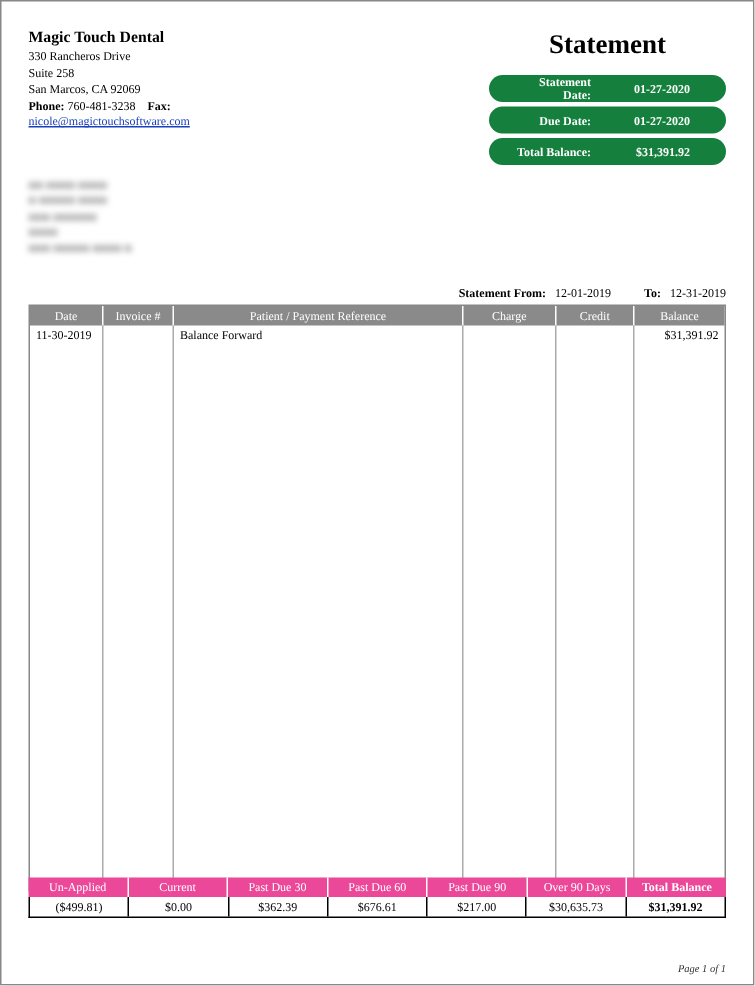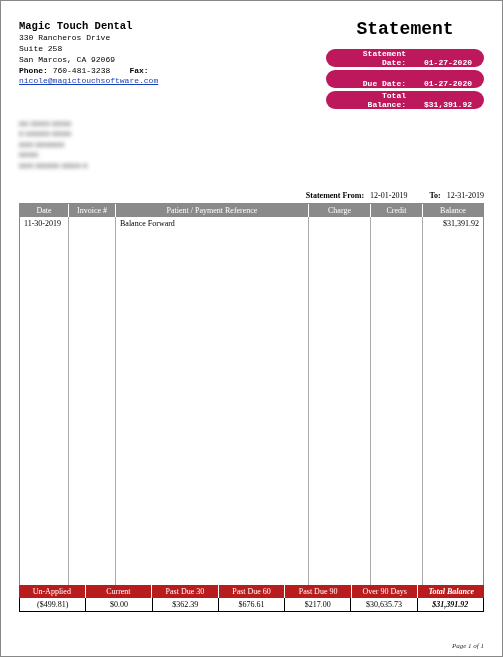--- a/index.html
+++ b/index.html
@@ -13,48 +13,48 @@
     width: 503px;
     height: 657px;
     background: #fff;
     border: 1px solid #888;
     box-shadow: 2px 2px 4px rgba(0,0,0,0.2);
     position: relative;
     padding: 18px 18px 14px 18px;
     font-size: 8px;
     color: #000;
   }
-  .header { display: flex; justify-content: space-between; font-family: Liberation Mono, monospace; }
+  .header { display: flex; justify-content: space-between; }
   .company { line-height: 1.35; }
   .company-name { font-weight: bold; font-size: 10.5px; }
   .phone-line .lbl { font-weight: bold; }
   .email { color: #1a3fbb; text-decoration: underline; }
   .right-head { text-align: center; }
   .stmt-title { font-size: 18px; font-weight: bold; margin-bottom: 4px; }
   .id-box {
     border: 1px solid #000;
     font-size: 8px;
     width: 158px;
   }
   .id-row { display: flex; }
   .id-row + .id-row { border-top: 1px solid #000; }
   .id-cell-l { width: 62px; border-right: 1px solid #000; padding: 2px 4px; font-weight: bold; text-align: right; }
   .id-cell-r { flex: 1; padding: 2px 4px; text-align: left; }
 
   .pills { margin-top: 10px; display: flex; flex-direction: column; align-items: flex-end; gap: 3px; }
   .pill {
-    background: #be185d;
+    background: #15803d;
     color: #fff;
     border-radius: 10px;
     width: 158px;
     height: 18px;
     display: flex;
-    align-items: flex-end;
-    font-size: 8px;
-    padding: 0 12px 0 16px;
+    align-items: center;
+    font-size: 8px;
+    padding: 0 24px 0 16px;
     font-weight: bold;
   }
   .pill .plabel { flex: 1; text-align: right; padding-right: 12px; }
   .pill .pval { width: 54px; text-align: right; }
 
   .addr-block {
     position: absolute;
     top: 118px;
     left: 18px;
     width: 130px;
@@ -96,28 +96,28 @@
   .mt-head .c-ref { text-align: center; }
   .mt-head .c-chg, .mt-head .c-cr, .mt-head .c-bal { text-align: center; }
 
   .aging-table {
     position: absolute;
     top: 584px;
     left: 18px;
     right: 18px;
     font-size: 8px;
   }
-  .ag-head { display: flex; background: #b91c1c; color: #fff; }
+  .ag-head { display: flex; background: #ec4899; color: #fff; }
   .ag-head > div, .ag-row > div {
     flex: 1;
     text-align: center;
     padding: 2px 2px;
     border-right: 1px solid #fff;
   }
-  .ag-head > div:last-child, .ag-row > div:last-child { border-right: none; font-style: italic; }
+  .ag-head > div:last-child, .ag-row > div:last-child { border-right: none; }
   .ag-row { display: flex; border: 1px solid #000; border-top: none; }
   .ag-row > div { border-right: 1px solid #000; }
   .ag-row .tot { font-weight: bold; }
   .ag-head .tot { font-weight: bold; }
 
   .page-num {
     position: absolute;
     bottom: 6px;
     right: 18px;
     font-size: 7px;

